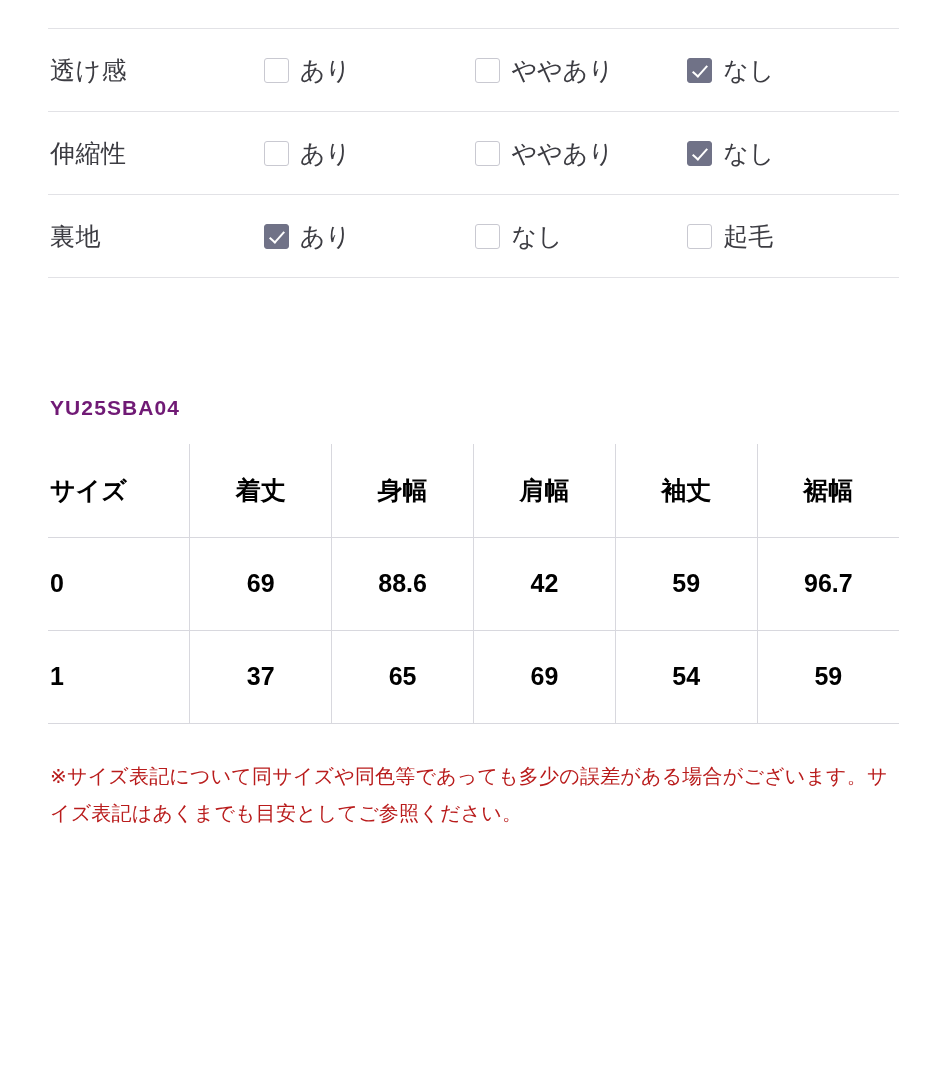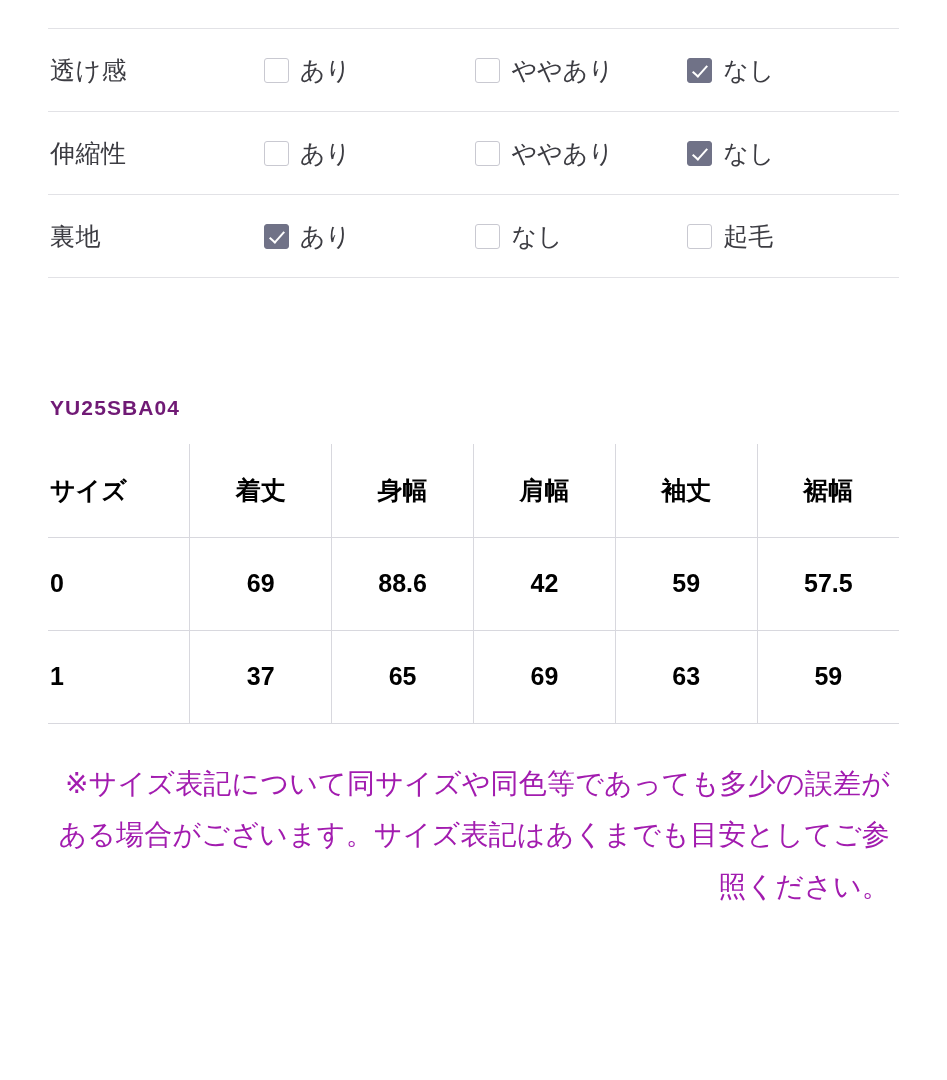--- a/index.html
+++ b/index.html
@@ -123,26 +123,25 @@
     border-right: none;
   }
   .size-table tr:first-child th {
     border-top: none;
   }
 
   
   .note {
     width: 840px;
     margin-top: 34px;
-    font-size: 28px;
+    font-size: 20px;
     line-height: 1.85;
-    color: #a21caf;
+    color: #b91c1c;
     padding-left: 2px;
     letter-spacing: 0.2px;
-    text-align: right;
   }
 </style>
 </head>
 <body>
 
 <div class="page">
 
   <table class="attr-table">
     <tbody>
 
@@ -229,28 +228,28 @@
         <th>肩幅</th>
         <th>袖丈</th>
         <th>裾幅</th>
       </tr>
       <tr>
         <td>0</td>
         <td>69</td>
         <td>88.6</td>
         <td>42</td>
         <td>59</td>
-        <td>57.5</td>
+        <td>96.7</td>
       </tr>
       <tr>
         <td>1</td>
         <td>37</td>
         <td>65</td>
         <td>69</td>
-        <td>63</td>
+        <td>54</td>
         <td>59</td>
       </tr>
     </tbody>
   </table>
 
   <div class="note">※サイズ表記について同サイズや同色等であっても多少の誤差がある場合がございます。サイズ表記はあくまでも目安としてご参照ください。</div>
 
 </div>
 
 </body></html>

